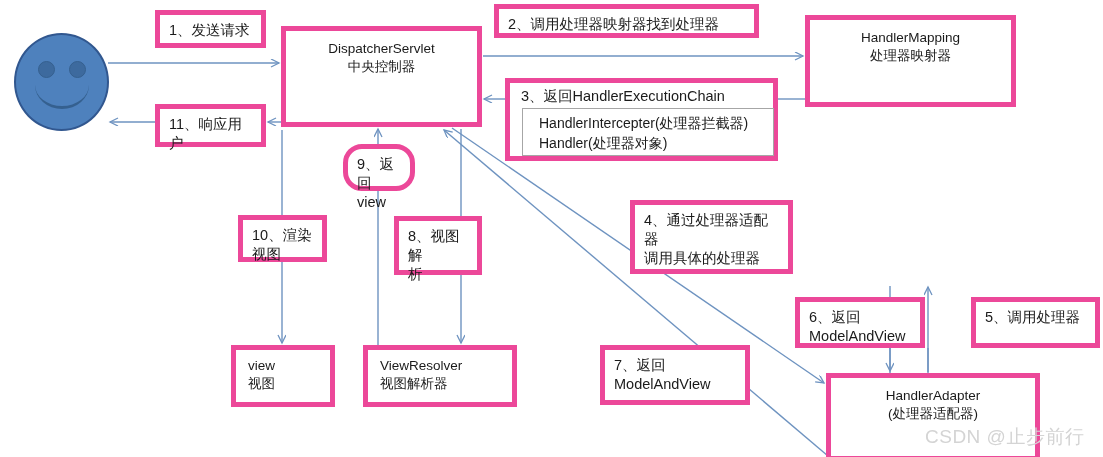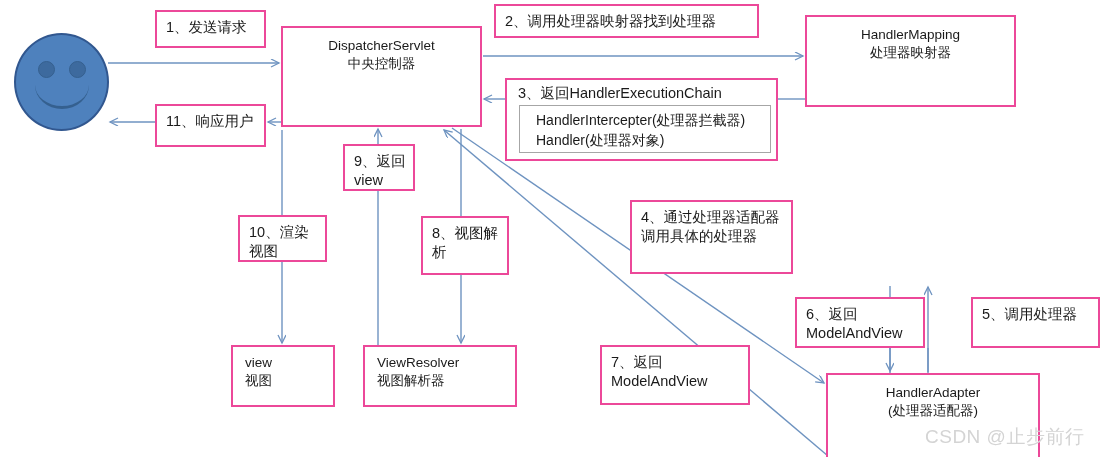--- a/index.html
+++ b/index.html
@@ -18,21 +18,21 @@
   svg.edges{
     position:absolute;
     left:0; top:0;
     width:1103px;
     height:457px;
     pointer-events:none;
   }
   .box{
     position:absolute;
     box-sizing:border-box;
-    border:2px solid #ec4899;
+    border:5px solid #ec4899;
     background:#ffffff;
     color:#1a1a1a;
     line-height:1.32;
   }
   .box .txt{
     display:block;
     white-space:pre-line;
   }
   
   .node{
@@ -186,26 +186,26 @@
   <div class="box label" style="left:795px; top:297px; width:130px; height:51px;">
     <span class="txt">6、返回
 ModelAndView</span>
   </div>
 
   <div class="box label" style="left:600px; top:345px; width:150px; height:60px;">
     <span class="txt">7、返回
 ModelAndView</span>
   </div>
 
-  <div class="box label" style="left:421px; top:216px; width:88px; height:59px;">
+  <div class="box label" style="left:394px; top:216px; width:88px; height:59px;">
     <span class="txt">8、视图解
 析</span>
   </div>
 
-  <div class="box label" style="left:343px; top:144px; width:72px; height:47px;">
+  <div class="box label" style="left:343px; top:144px; width:72px; height:47px;border-radius:19px;">
     <span class="txt">9、返回
 view</span>
   </div>
 
   <div class="box label" style="left:238px; top:215px; width:89px; height:47px;">
     <span class="txt">10、渲染
 视图</span>
   </div>
 
   <div class="box label" style="left:155px; top:104px; width:111px; height:43px;">

